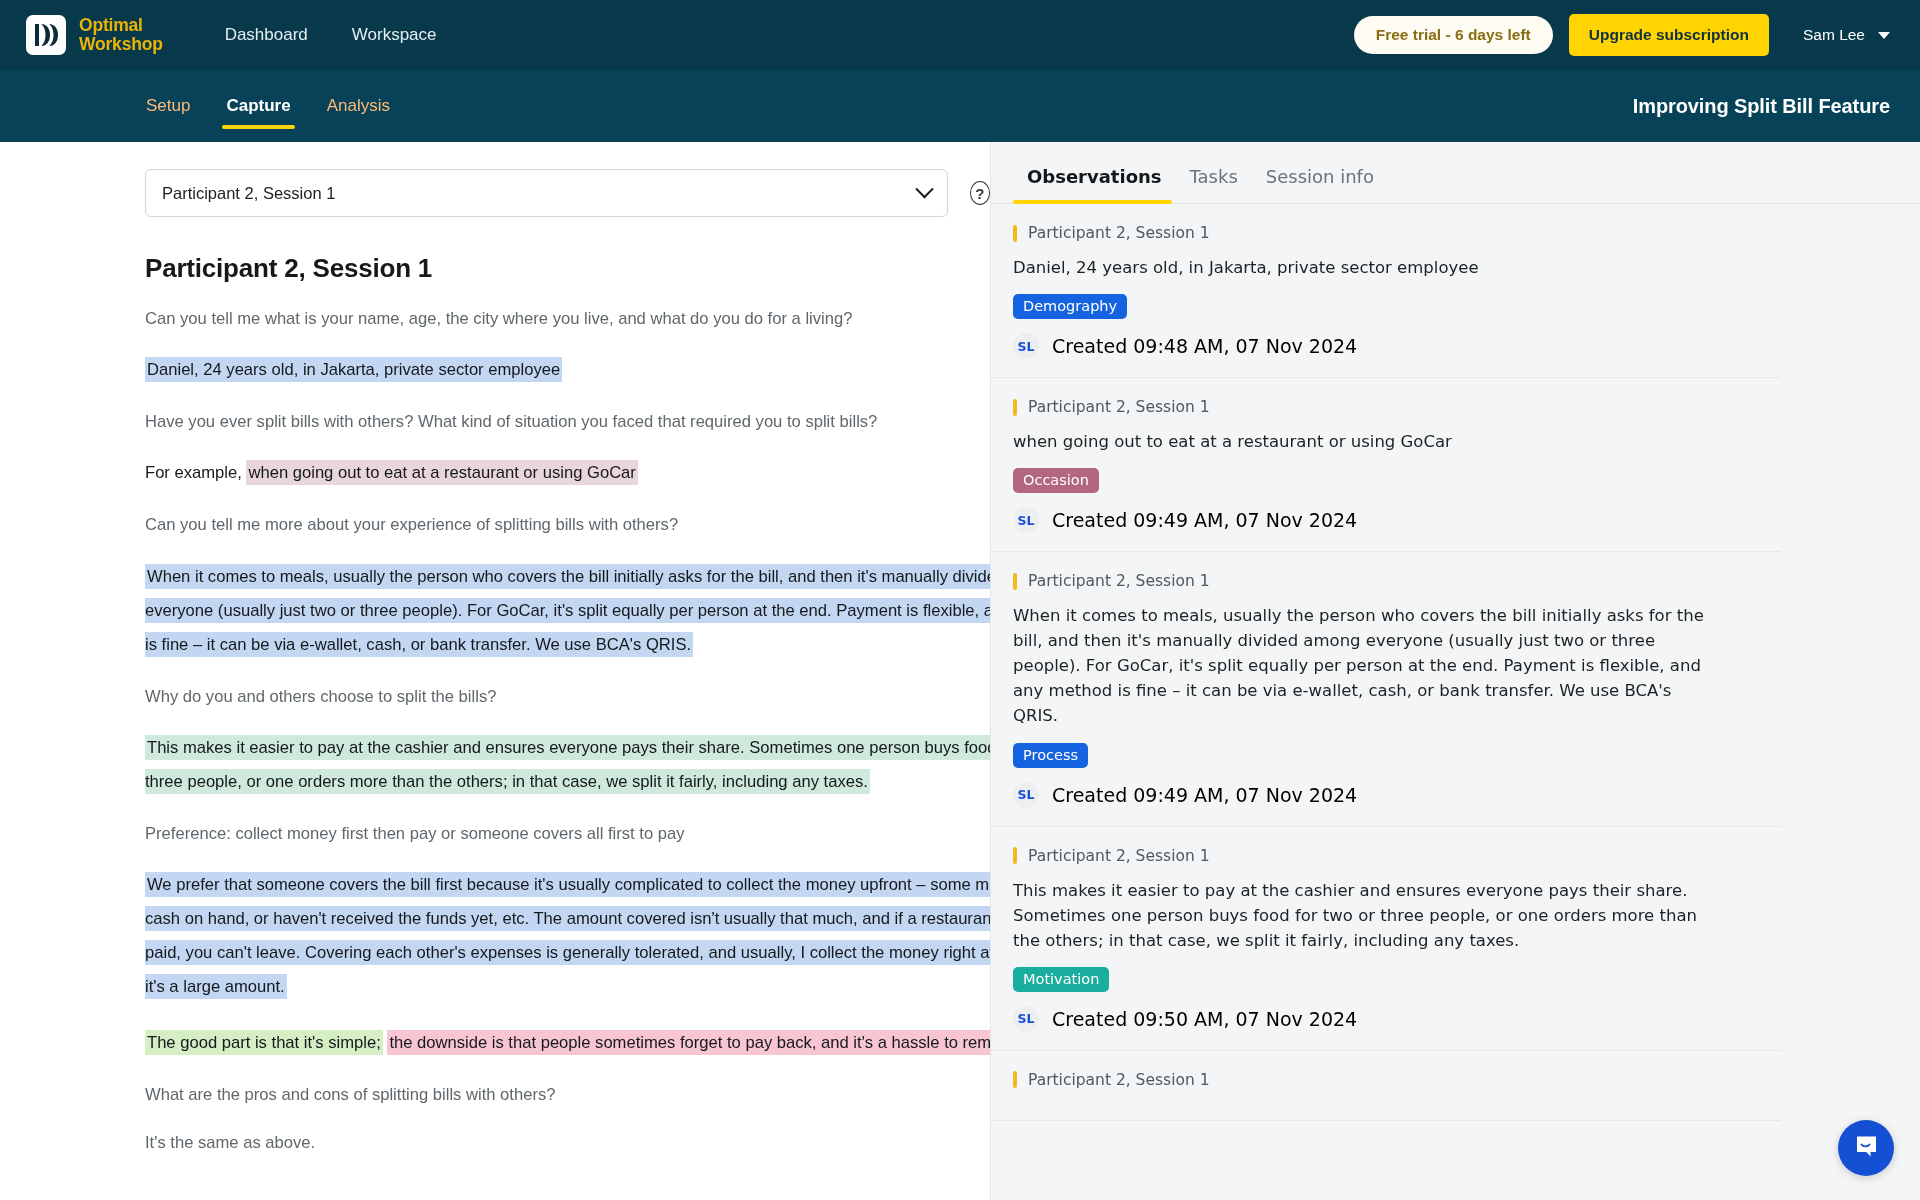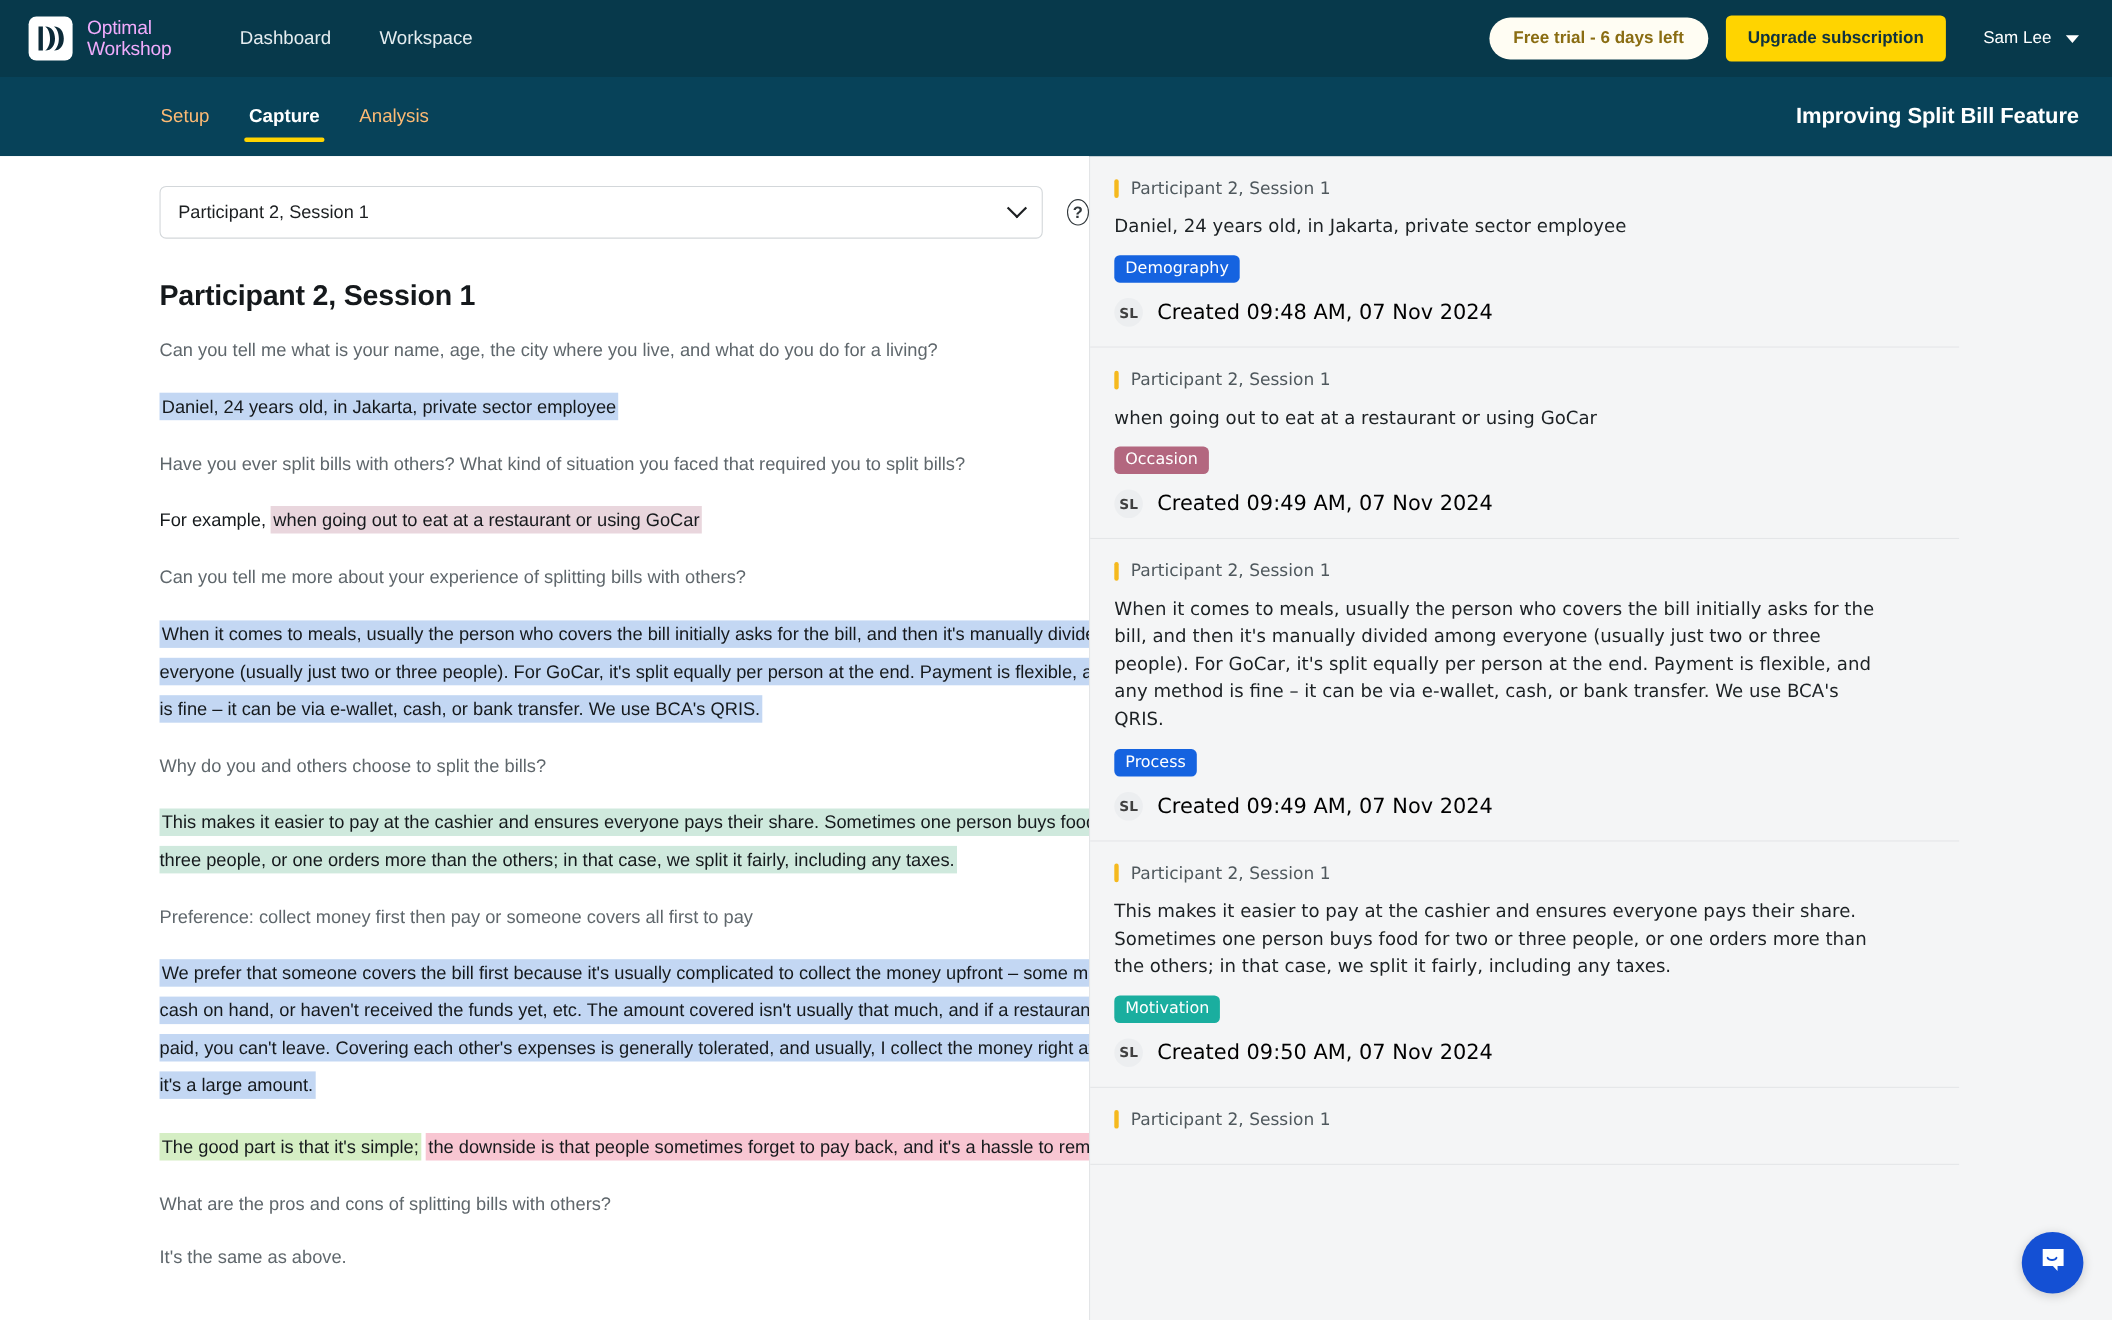--- a/index.html
+++ b/index.html
@@ -18,21 +18,21 @@
     align-items: center;
     padding: 0 24px 0 26px;
     position: relative;
   }
   .brand { display: flex; align-items: center; gap: 13px; }
   .brand-mark {
     width: 40px; height: 40px; background: #ffffff; border-radius: 7px;
     display: flex; align-items: center; justify-content: center;
   }
   .brand-name {
-    color: #f0abfc; font-size: 17.5px; font-weight: 400; line-height: 19px;
+    color: #eab308; font-size: 17.5px; font-weight: 700; line-height: 19px;
     letter-spacing: -0.2px; white-space: pre-line;
   }
   .top-links { display: flex; align-items: center; gap: 44px; margin-left: 62px; }
   .top-link {
     color: #e5edf0; font-size: 17px; text-decoration: none; cursor: pointer;
   }
   .top-right { margin-left: auto; display: flex; align-items: center; gap: 16px; }
   .trial-pill {
     background: #fffdf3; color: #8a6d12; font-size: 15.5px; font-weight: 600;
     border-radius: 999px; padding: 10px 22px; cursor: pointer; white-space: nowrap;
@@ -156,21 +156,21 @@
   }
   .tag {
     display: inline-block; color: #ffffff; font-size: 14.5px;
     padding: 4px 10px 5px 10px; border-radius: 5px; cursor: pointer;
   }
   .obs-meta {
     display: flex; align-items: center; gap: 13px; margin-top: 14px;
   }
   .avatar {
     width: 26px; height: 26px; border-radius: 50%; background: #eceef0;
-    color: #404040; font-size: 12.5px; font-weight: 700;
+    color: #1d4ed8; font-size: 12.5px; font-weight: 700;
     display: flex; align-items: center; justify-content: center;
   }
   .obs-date { font-size: 19px; color: #000000; }
 
   
   .chat-launcher {
     position: absolute; right: 26px; bottom: 24px;
     width: 56px; height: 56px; border-radius: 50%; background: #1450d4;
     display: flex; align-items: center; justify-content: center; cursor: pointer;
     box-shadow: 0 2px 10px rgba(0,0,0,0.18);
@@ -244,20 +244,25 @@
           <p class="a"><span class="hl hl-mint">This makes it easier to pay at the cashier and ensures everyone pays their share. Sometimes one person buys food for two or three people, or one orders more than the others; in that case, we split it fairly, including any taxes.</span></p>
           <p class="q">Preference: collect money first then pay or someone covers all first to pay</p>
           <p class="a"><span class="hl hl-blue">We prefer that someone covers the bill first because it's usually complicated to collect the money upfront – some might not have cash on hand, or haven't received the funds yet, etc. The amount covered isn't usually that much, and if a restaurant hasn't been paid, you can't leave. Covering each other's expenses is generally tolerated, and usually, I collect the money right after we leave if it's a large amount.</span></p>
           <p class="a"><span class="hl hl-green">The good part is that it's simple;</span><span> </span><span class="hl hl-pink">the downside is that people sometimes forget to pay back, and it's a hassle to remind them.</span></p>
           <p class="q">What are the pros and cons of splitting bills with others?</p>
           <p class="q">It's the same as above.</p>
         </div>
     </div>
 
     <div class="right-pane">
+      <div class="obs-tabs">
+        <div class="obs-tab active">Observations</div>
+        <div class="obs-tab">Tasks</div>
+        <div class="obs-tab">Session info</div>
+      </div>
       <div class="obs-list" id="obs-list">
           <div class="obs-card"><div class="obs-src">
               <span class="obs-bar"></span>
               <span>Participant 2, Session 1</span>
             </div><div class="obs-text">Daniel, 24 years old, in Jakarta, private sector employee</div><span class="tag" style="background: rgb(21, 99, 224);">Demography</span><div class="obs-meta">
               <div class="avatar">SL</div>
               <div class="obs-date">Created 09:48 AM, 07 Nov 2024</div>
             </div></div>
           <div class="obs-card"><div class="obs-src">
               <span class="obs-bar"></span>

